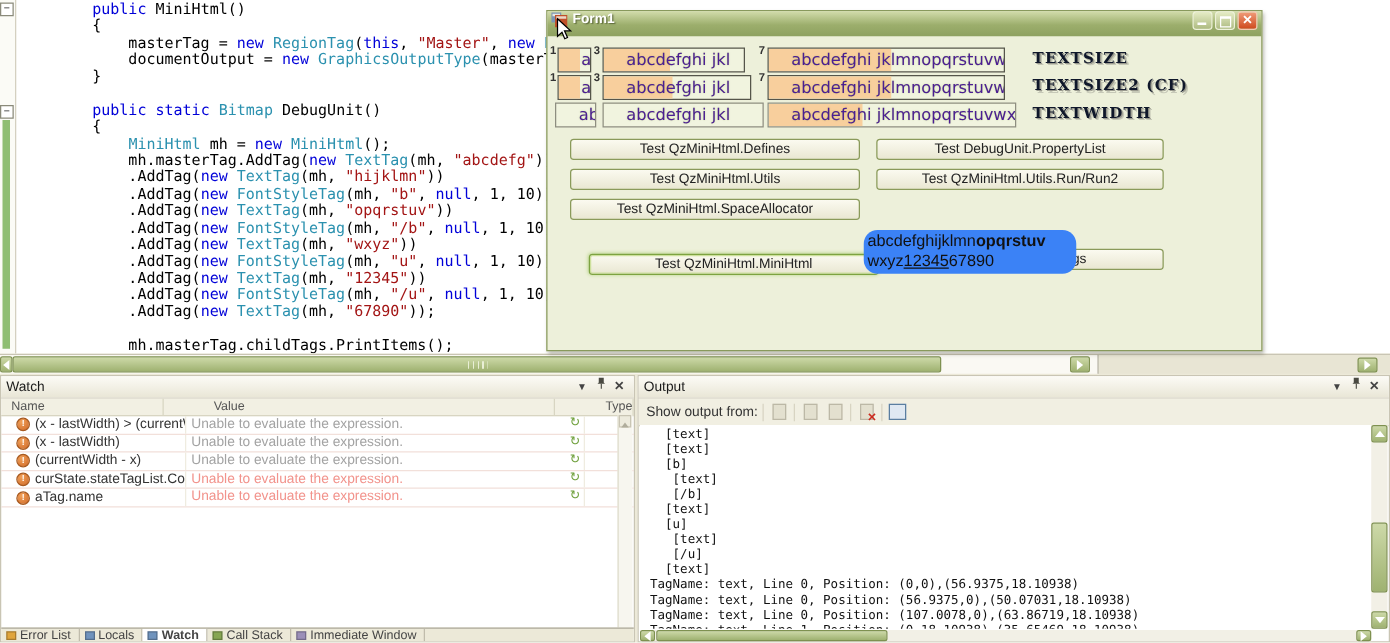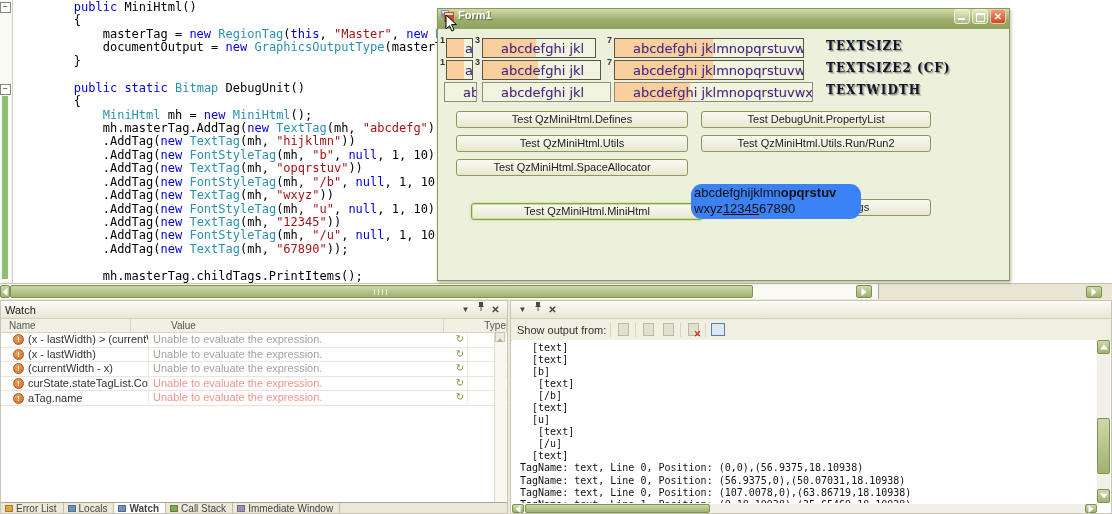--- a/index.html
+++ b/index.html
@@ -235,20 +235,21 @@
         </span>
         <span class="tab">
           <i class="t-ic ti-immediate"></i>
           <span>Immediate Window</span>
         </span>
       </div>
   </div>
 
   <div class="panel output">
     <div class="p-head">
+      <span class="p-title">Output</span>
       <span class="ph-ic">▼</span>
       <span class="ph-ic"><svg width="8" height="10" viewBox="0 0 8 10">
             <path d="M2 0h4v4l1 1H1l1-1z" fill="#4a4a42"></path>
             <rect x="3.6" y="5" width="0.9" height="4" fill="#4a4a42"></rect>
           </svg></span>
       <span class="ph-ic x">✕</span>
     </div>
     <div class="out-toolbar">
       <span>Show output from:</span>
       <span class="tsep"></span>

